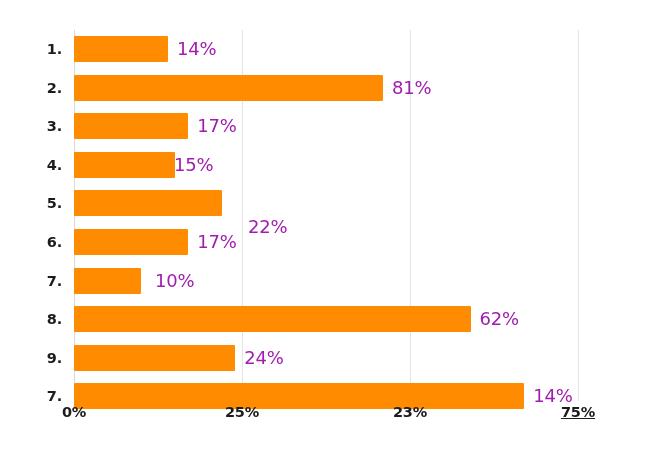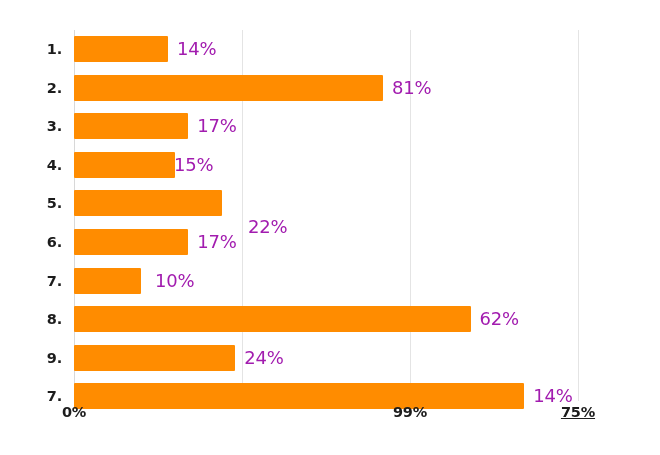--- a/index.html
+++ b/index.html
@@ -171,17 +171,18 @@
       <div class="bar-value" style="left: 244.3px;">24%</div>
     </div>
 
     <div class="row" style="top:383.4px;">
       <div class="row-label">7.</div>
       <div class="bar" style="width: 450.2px; background: rgb(255, 140, 0);"></div>
       <div class="bar-value" style="left: 533.2px;">14%</div>
     </div>
 
     <div class="tick-label" style="left:74px;">0%</div>
-    <div class="tick-label" style="left:410px;">99%</div>
+    <div class="tick-label" style="left:242px;">25%</div>
+    <div class="tick-label" style="left:410px;">23%</div>
     <div class="tick-label" style="left:578px;text-decoration:underline;">75%</div>
 
   </div>
 </div>
 
 </body></html>

